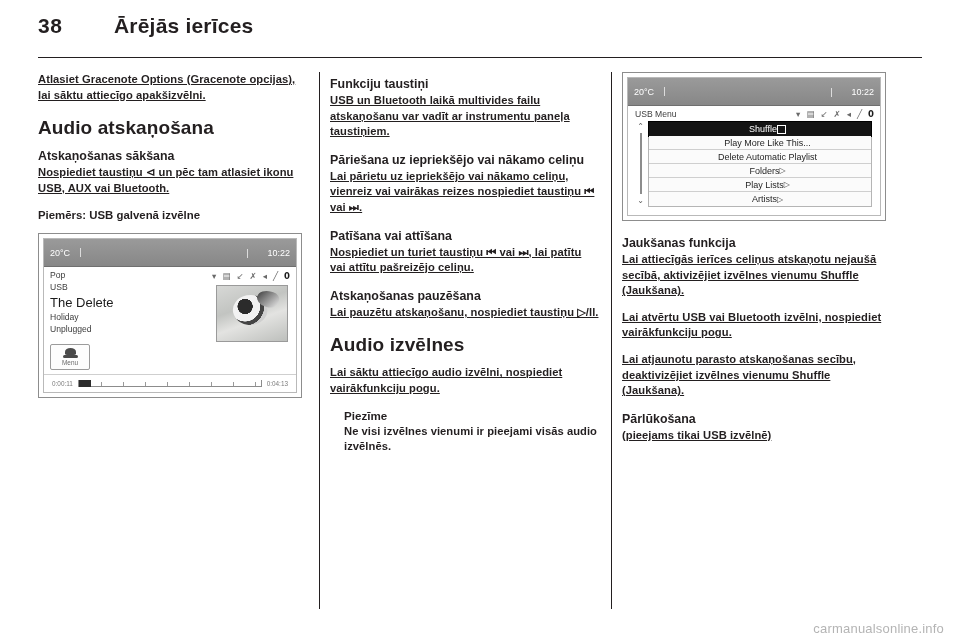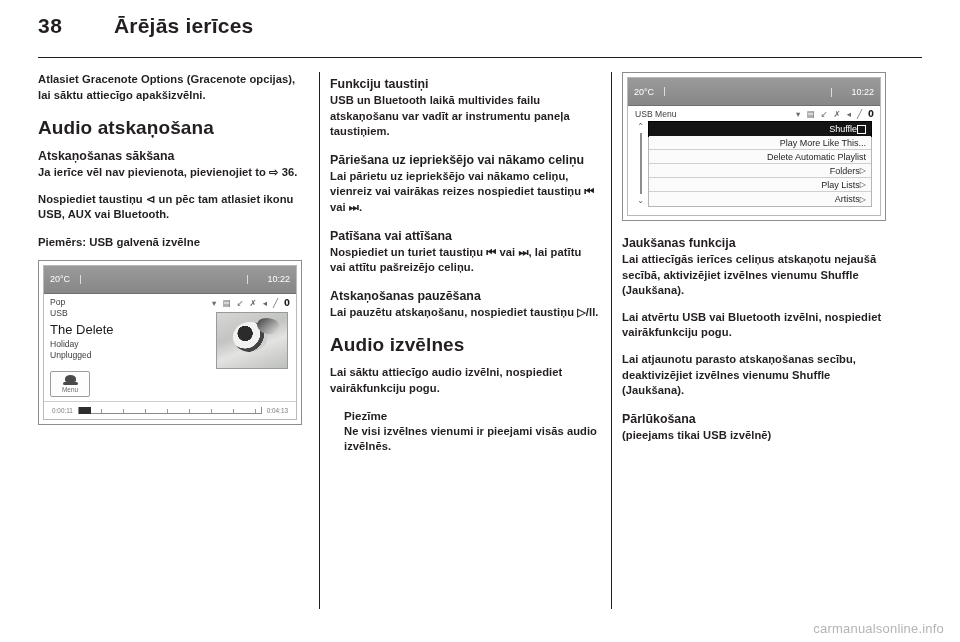--- a/index.html
+++ b/index.html
@@ -81,20 +81,21 @@
   
   p {
     margin: 0;
     font-size: 11.2px;
     line-height: 15.6px;
     font-weight: bold;
     letter-spacing: 0.05px;
   }
   p.body {
     margin-bottom: 11px;
+    text-decoration: underline;
   }
   h2.section {
     margin: 14px 0 9px 0;
     font-size: 19px;
     font-weight: bold;
     line-height: 22px;
     letter-spacing: 0.1px;
   }
   h3.sub {
     margin: 4px 0 1px 0;
@@ -326,21 +327,21 @@
   }
   .usb-list {
     flex: 1;
     border: 1px solid #b5b5b5;
     box-sizing: border-box;
   }
   .usb-item {
     height: 14px;
     display: flex;
     align-items: center;
-    justify-content: flex-end;
+    justify-content: center;
     padding: 0 5px 0 20px;
     font-size: 9px;
     color: #1f1f1f;
     border-bottom: 1px solid #cfcfcf;
     background: #fbfbfb;
     box-sizing: border-box;
   }
   .usb-item:last-child { border-bottom: none; }
   .usb-item.selected {
     background: #141414;
@@ -385,21 +386,20 @@
   <div class="header-rule"></div>
 
   <div class="columns">
 
     <div class="col">
       <p class="body">Atlasiet Gracenote Options (Gracenote opcijas), lai sāktu attiecīgo apakšizvēlni.</p>
 
       <h2 class="section">Audio atskaņošana</h2>
 
       <h3 class="sub">Atskaņošanas sākšana</h3>
-      <p class="body">Ja ierīce vēl nav pievienota, pievienojiet to ⇨ 36.</p>
       <p class="body">Nospiediet taustiņu ⊲ un pēc tam atlasiet ikonu USB, AUX vai Bluetooth.</p>
 
       <div class="caption">Piemērs: USB galvenā izvēlne</div>
 
       <div class="figure" style="width:264px;">
         <div class="screen">
 
           <div class="status-bar">
             <div class="status-left">
               <span>20°C</span>

